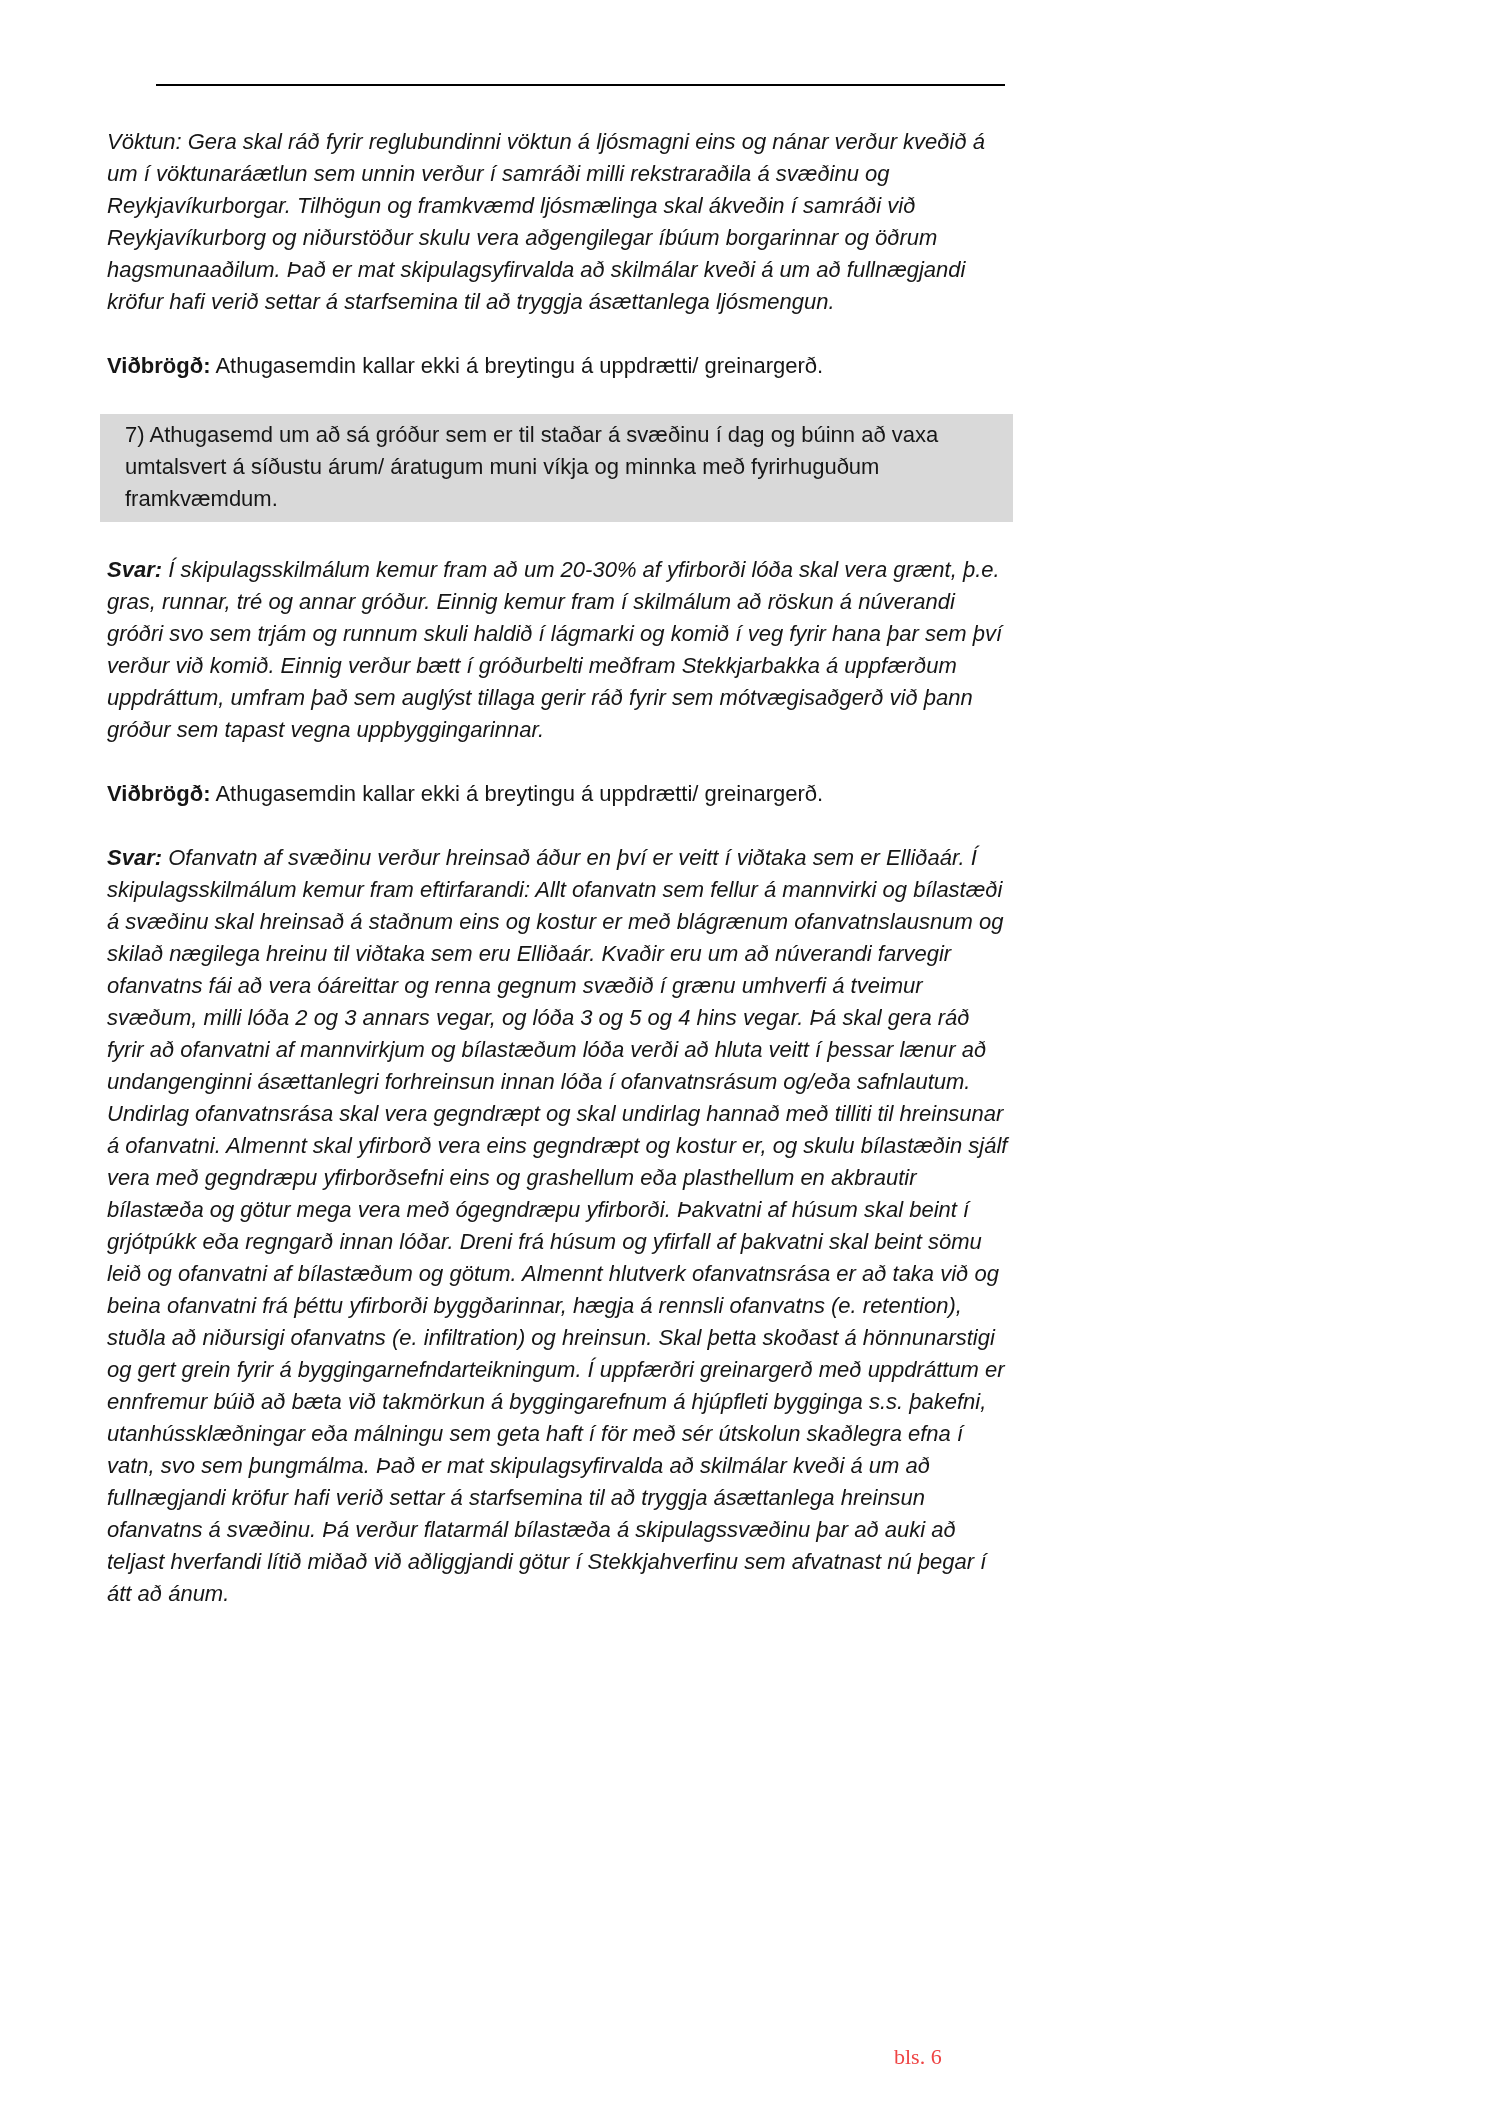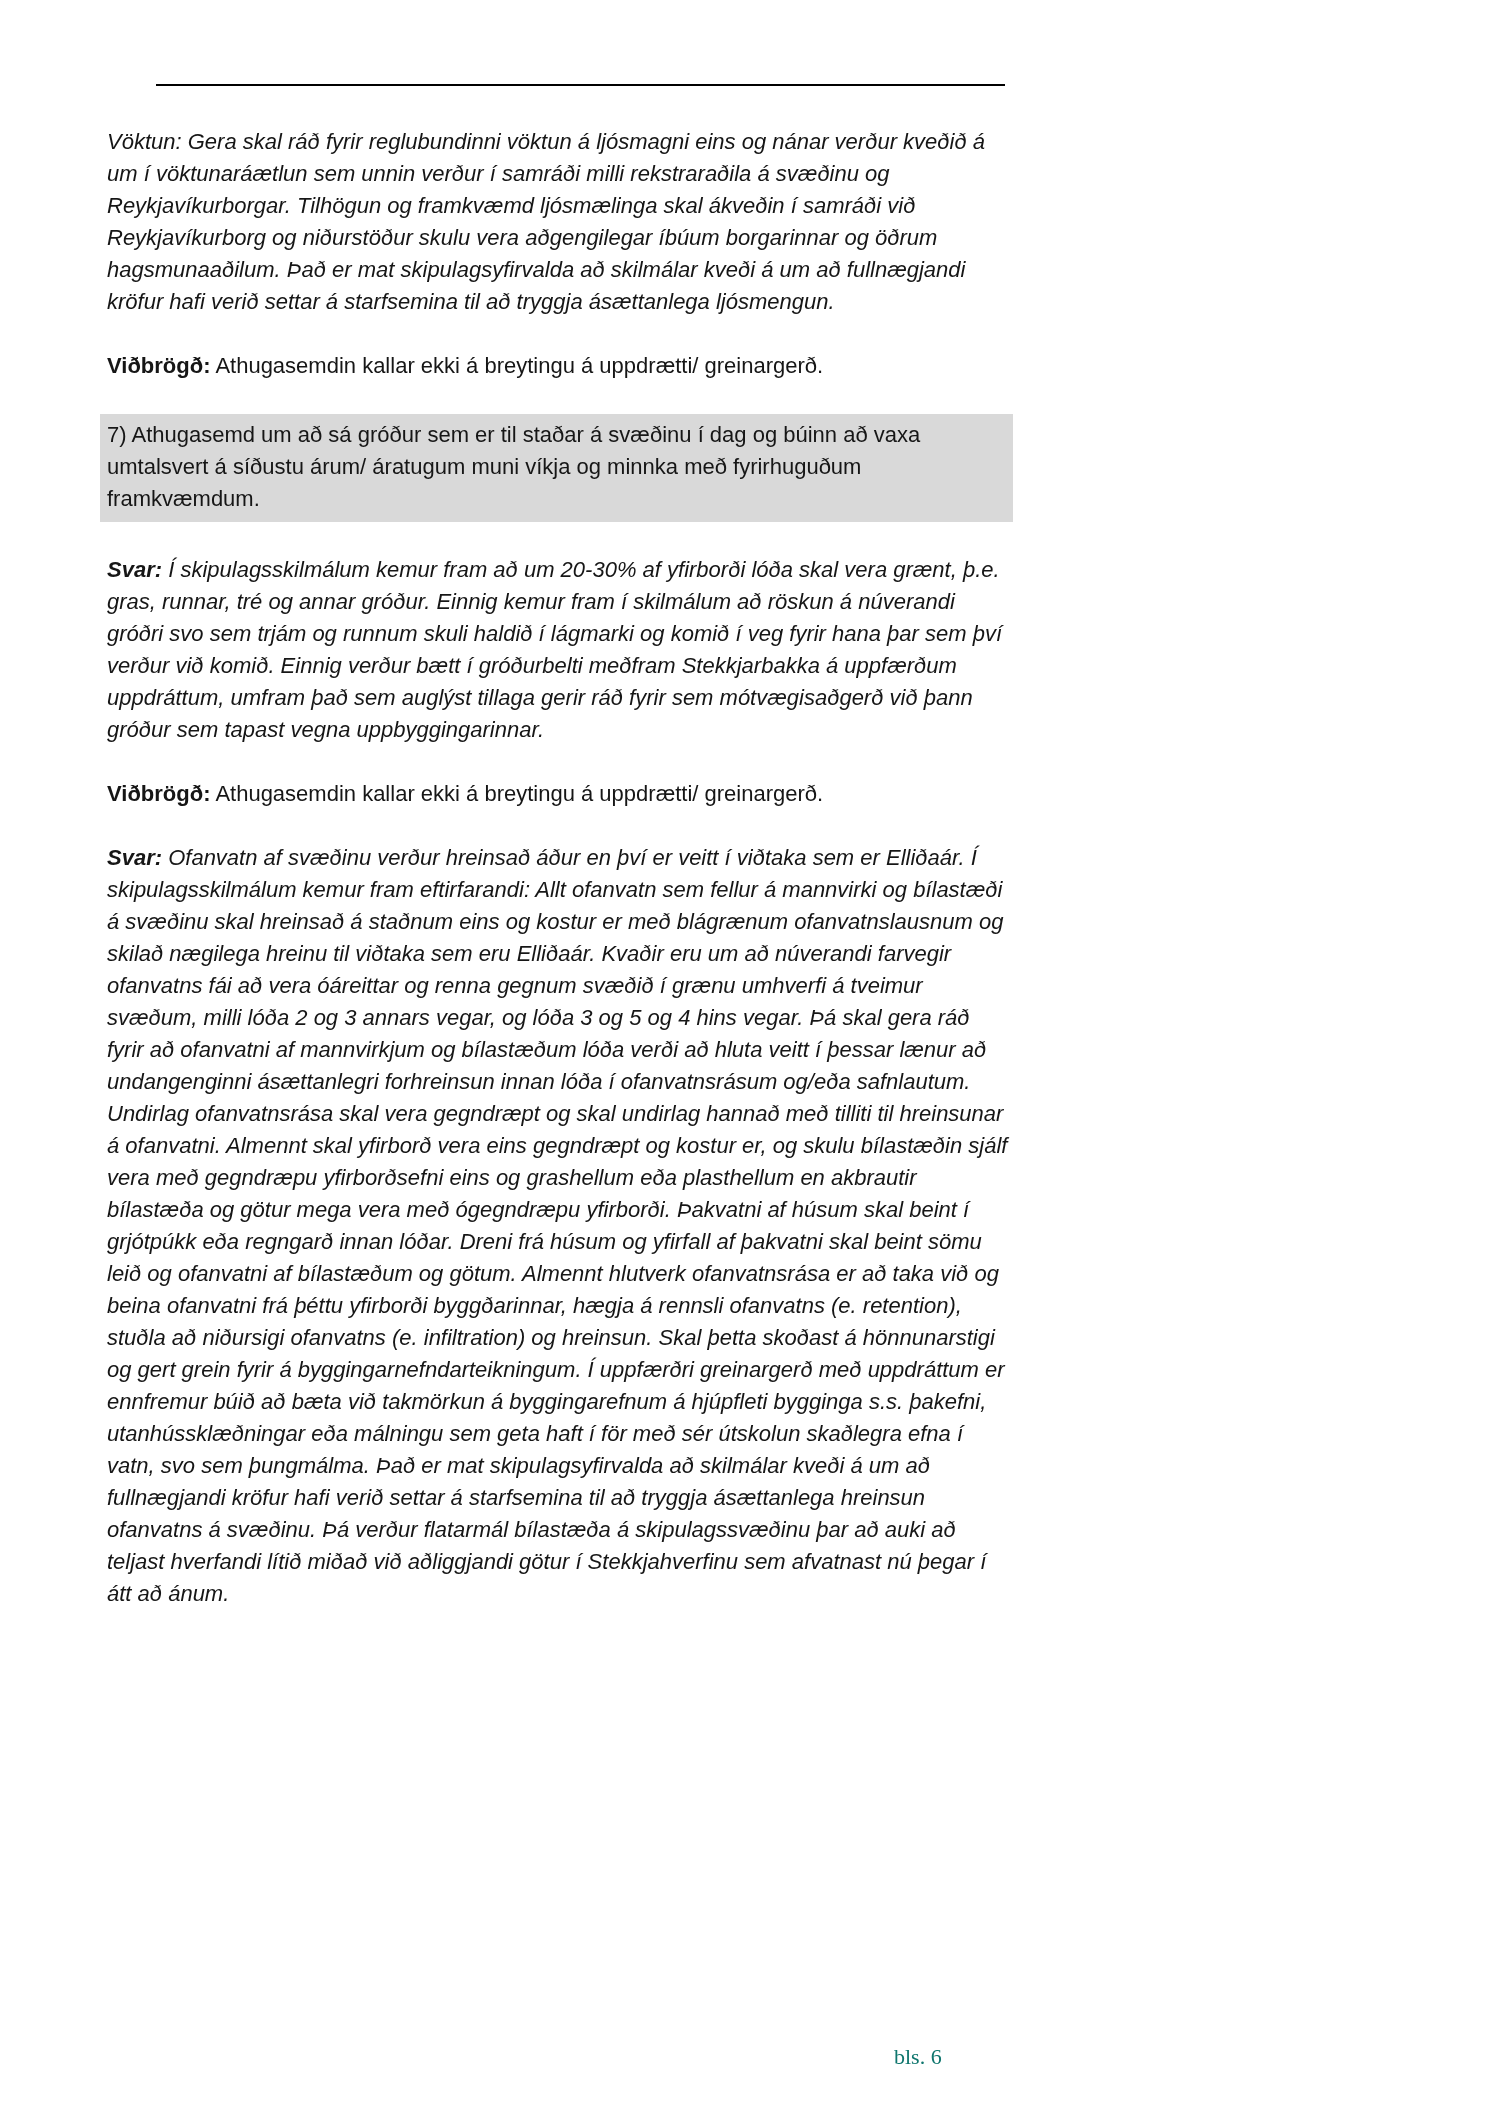--- a/index.html
+++ b/index.html
@@ -26,29 +26,29 @@
     width: 903px;
     font-size: 22px;
     line-height: 32px;
   }
   .para { margin-bottom: 32px; }
   .italic { font-style: italic; }
   .bold { font-weight: bold; }
   .highlight {
     background: #d9d9d9;
     margin: 0 -3px 32px -7px;
-    padding: 5px 9px 7px 7px;
+    padding: 5px 9px 7px 25px;
   }
   .page-number {
     position: absolute;
     left: 894px;
     top: 2044px;
     font-family: "Liberation Serif", serif;
     font-size: 22px;
-    color: #0f766e;
+    color: #ef4444;
   }
 </style>
 </head>
 <body>
 
 <div class="page">
 
   <div class="top-rule"></div>
 
   <div class="content">

